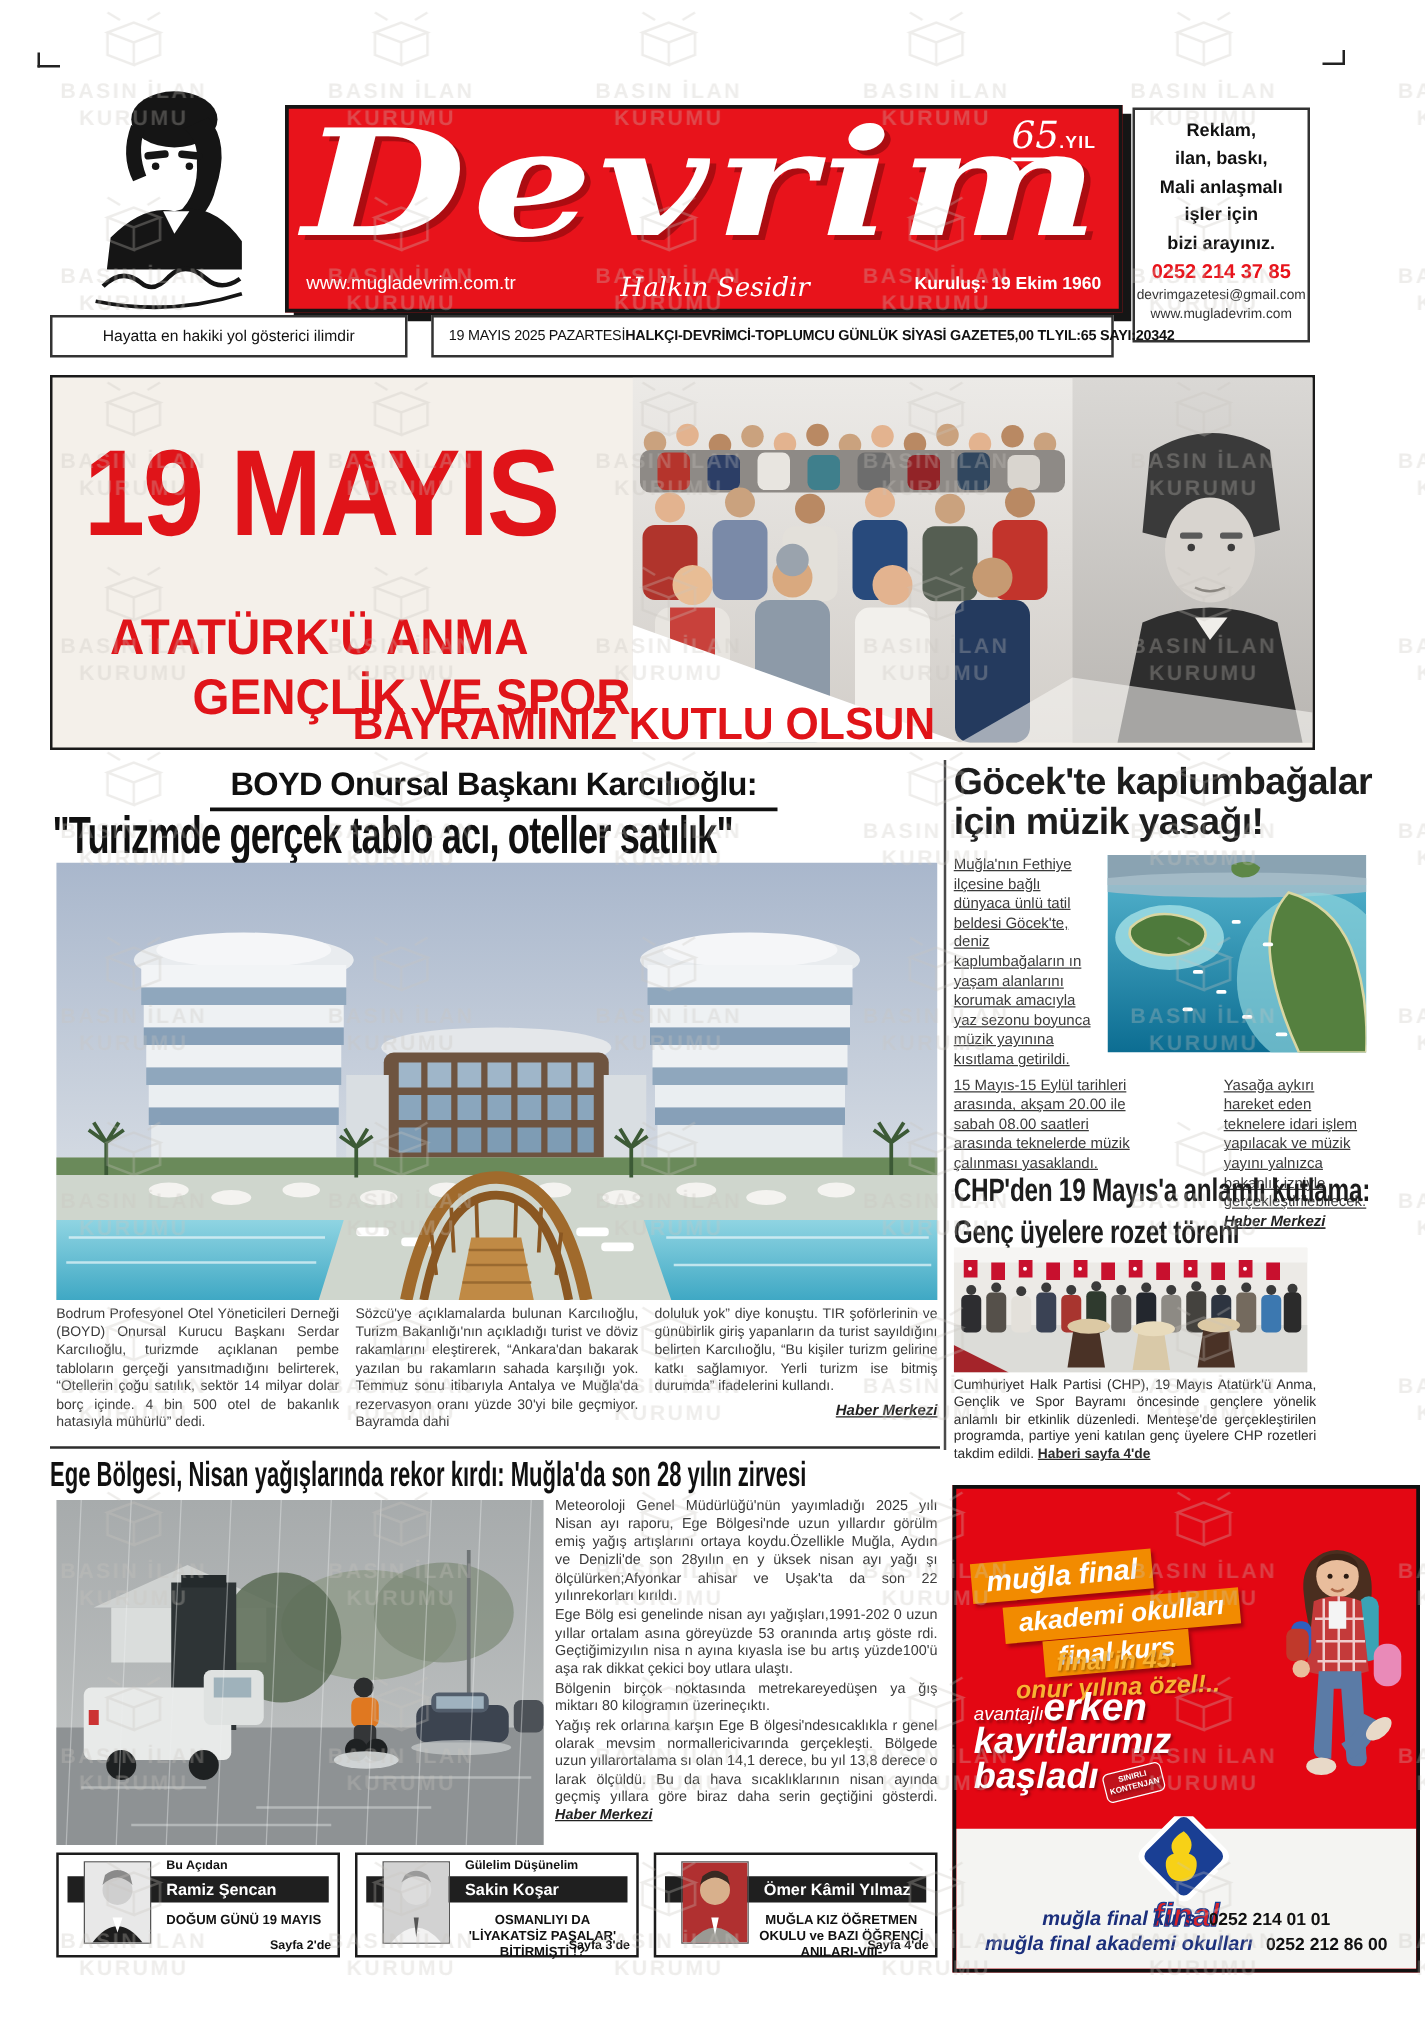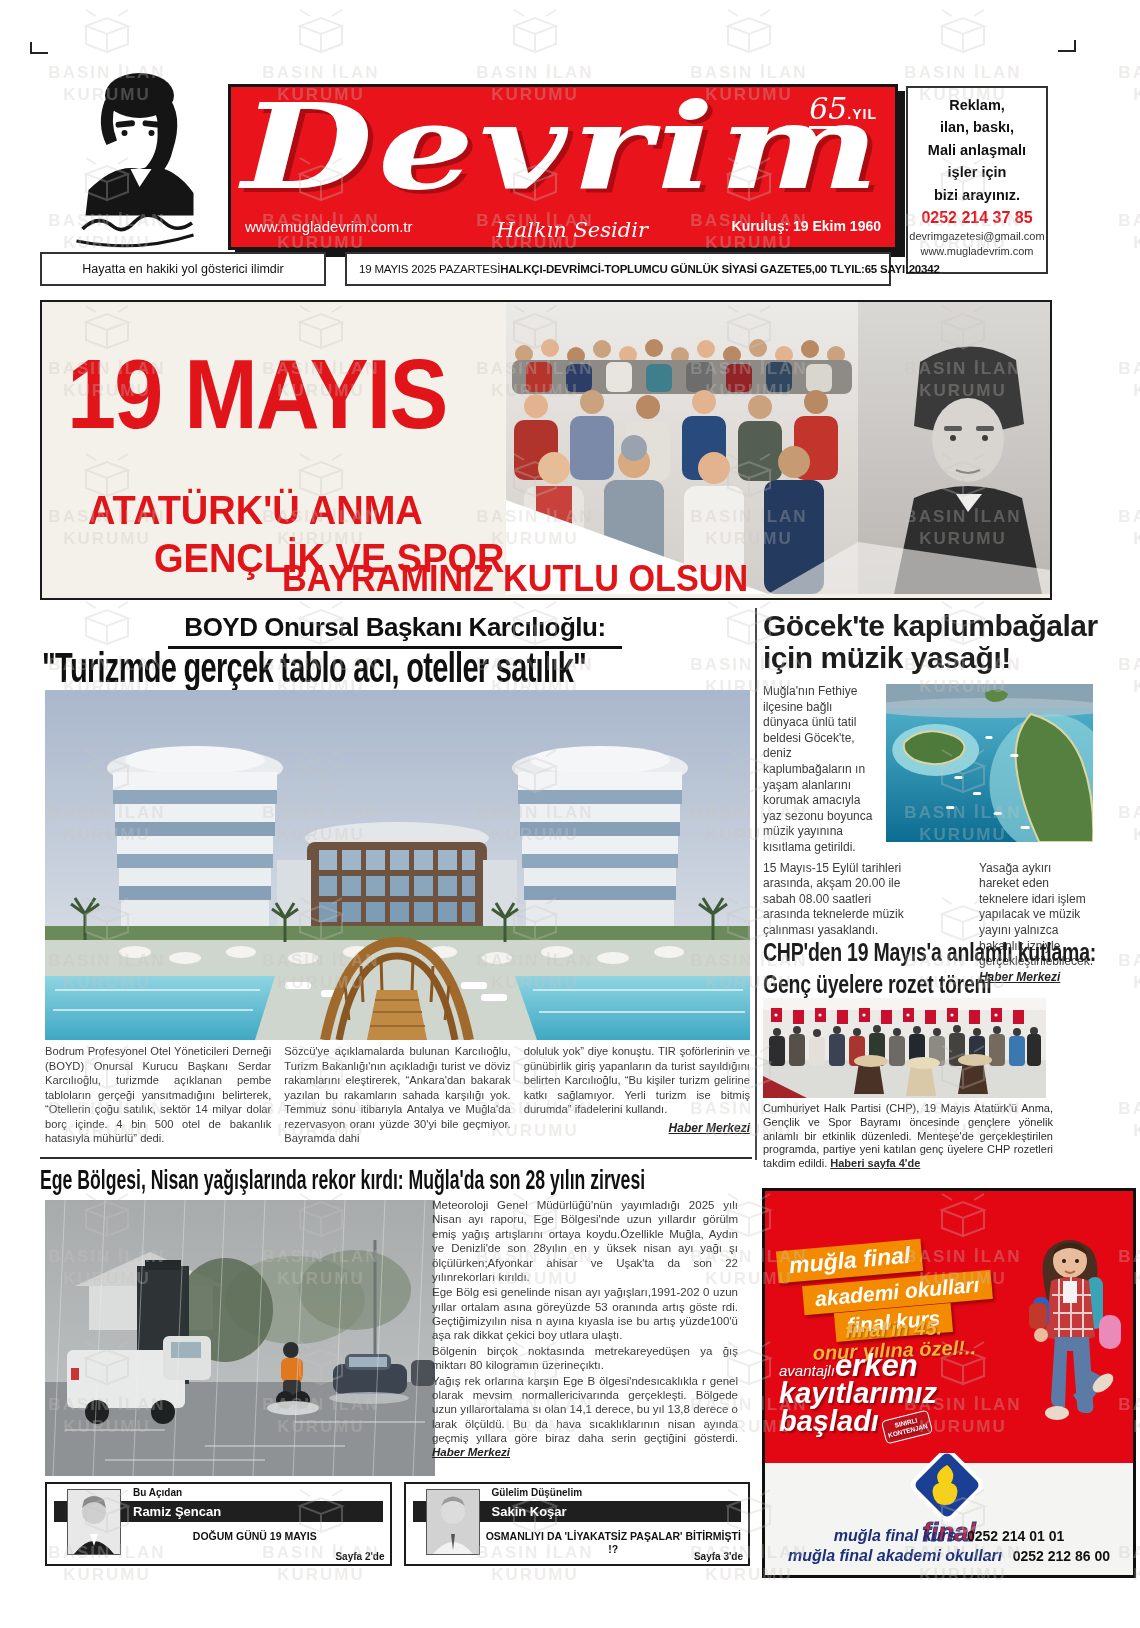--- a/index.html
+++ b/index.html
@@ -53,38 +53,38 @@
   .lead-cols p{margin:0;font-size:11.2px;line-height:1.3;color:#3b3b3b;text-align:justify;flex:1;}
   .byline{font-weight:bold;font-style:italic;text-decoration:underline;color:#222;}
   .col3wrap{flex:1;display:flex;flex-direction:column;}
   .col3wrap p{flex:none;}
   .col3wrap .byline{text-align:right;font-size:12px;margin-top:4px;}
   .hrule{left:40px;top:1157px;width:712px;height:2px;background:#2e2e2e;}
   
   .weather-headline{left:40px;top:1164px;width:712px;}
   .weather-headline .cond{font-weight:bold;font-size:28px;color:#101010;transform:scaleX(.63);}
   .rain{left:45px;top:1200px;width:390px;height:276px;}
-  .weather-body{left:432px;top:1198px;width:306px;font-size:11.5px;line-height:1.25;color:#3b3b3b;text-align:justify;}
+  .weather-body{left:444px;top:1198px;width:306px;font-size:11.5px;line-height:1.25;color:#3b3b3b;text-align:justify;}
   .weather-body p{margin:0 0 1px 0;}
   
   .colrow{left:45px;top:1482px;width:705px;height:84px;display:flex;gap:12px;}
   .colbox{flex:1;border:2.5px solid #1c1c1c;background:#fff;position:relative;}
   .colbox .bar{position:absolute;left:7px;right:7px;top:17px;height:21px;background:#1f1f1f;z-index:1;}
   .colbox .portrait{position:absolute;left:20px;top:5px;width:52px;height:64px;border:1px solid #555;z-index:2;}
   .colbox .kick{position:absolute;left:86px;top:3px;font-size:10px;font-weight:bold;color:#111;z-index:2;}
   .colbox .nm{position:absolute;left:86px;top:20px;color:#fff;font-weight:bold;font-size:13px;z-index:2;}
   .colbox .topic{position:absolute;left:78px;right:5px;top:46px;text-align:center;font-weight:bold;
                  font-size:10.5px;line-height:1.25;color:#111;}
   .colbox .pg{position:absolute;right:5px;bottom:2px;font-weight:bold;font-size:10px;color:#111;}
   
   .vrule{left:755px;top:608px;width:2px;height:552px;background:#4a4a4a;}
   .gocek-headline{left:763px;top:610px;width:380px;font-weight:bold;font-size:30px;line-height:1.06;
                   letter-spacing:-0.5px;color:#1d1d1d;}
   .gocek-body{left:763px;top:684px;width:330px;font-size:12px;line-height:1.3;color:#3b3b3b;}
-  .g-row{display:flex;}
+  .g-row{display:flex;text-decoration:underline;}
   .g-p1{width:118px;padding-right:5px;}
   .g-photo{flex:1;height:158px;}
   .g-p2{width:176px;padding-right:10px;box-sizing:border-box;}
   .g-right{flex:1;}
   .gocek-body p{margin:0;}
   .chp-headline{left:763px;top:938px;width:378px;font-weight:bold;color:#1d1d1d;line-height:28px;}
   .chp-headline .cond{font-size:26px;transform:scaleX(.75);letter-spacing:-0.3px;}
   .chp-photo{left:763px;top:998px;width:283px;height:100px;}
   .chp-caption{left:763px;top:1102px;width:290px;font-size:11px;line-height:1.25;text-align:justify;color:#2c2c2c;}
   .more{font-weight:bold;text-decoration:underline;}
@@ -490,20 +490,34 @@
         <circle cx="26" cy="22" r="12" fill="#dcdcdc"></circle>
         <path d="M14 16 q12 -10 24 0 l-3 -6 q-9 -7 -18 0 z" fill="#9a9a9a"></path>
         <path d="M6 64 Q26 40 46 64 Z" fill="#f2f2f2"></path>
         <path d="M24 44 L26 60 L28 44 Z" fill="#555"></path>
       </svg>
       <div class="kick">Gülelim Düşünelim</div>
       <div class="nm">Sakin Koşar</div>
       <div class="topic">OSMANLIYI DA 'LİYAKATSİZ PAŞALAR' BİTİRMİŞTİ !?</div>
       <div class="pg">Sayfa 3'de</div>
     </div>
+    <div class="colbox">
+      <div class="bar"></div>
+      <svg class="portrait" viewBox="0 0 52 64">
+        <rect width="52" height="64" fill="#b03030"></rect>
+        <circle cx="26" cy="22" r="12" fill="#d8b08c"></circle>
+        <path d="M14 18 q12 -12 24 0 l-2 -7 q-10 -9 -20 0 z" fill="#3a2a22"></path>
+        <path d="M6 64 Q26 40 46 64 Z" fill="#9a9a94"></path>
+        <path d="M23 44 L26 58 L29 44 Z" fill="#fff"></path>
+      </svg>
+      <div class="kick"></div>
+      <div class="nm">Ömer Kâmil Yılmaz</div>
+      <div class="topic">MUĞLA KIZ ÖĞRETMEN OKULU ve BAZI ÖĞRENCİ ANILARI-VIII-</div>
+      <div class="pg">Sayfa 4'de</div>
+    </div>
   </div>
 
   <div class="abs vrule"></div>
 
   <div class="abs gocek-headline">Göcek'te kaplumbağalar için müzik yasağı!</div>
 
   <div class="abs gocek-body">
     <div class="g-row">
       <p class="g-p1">Muğla'nın Fethiye ilçesine bağlı dünyaca ünlü tatil beldesi Göcek'te, deniz kaplumbağaların ın yaşam alanlarını korumak amacıyla yaz sezonu boyunca müzik yayınına kısıtlama getirildi.</p>
       <svg class="g-photo" viewBox="0 0 200 158" preserveAspectRatio="none">

